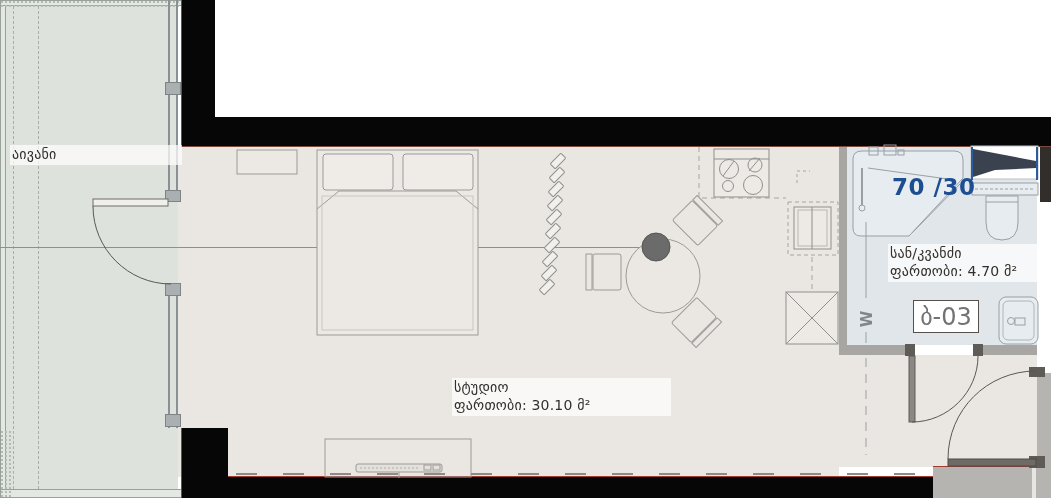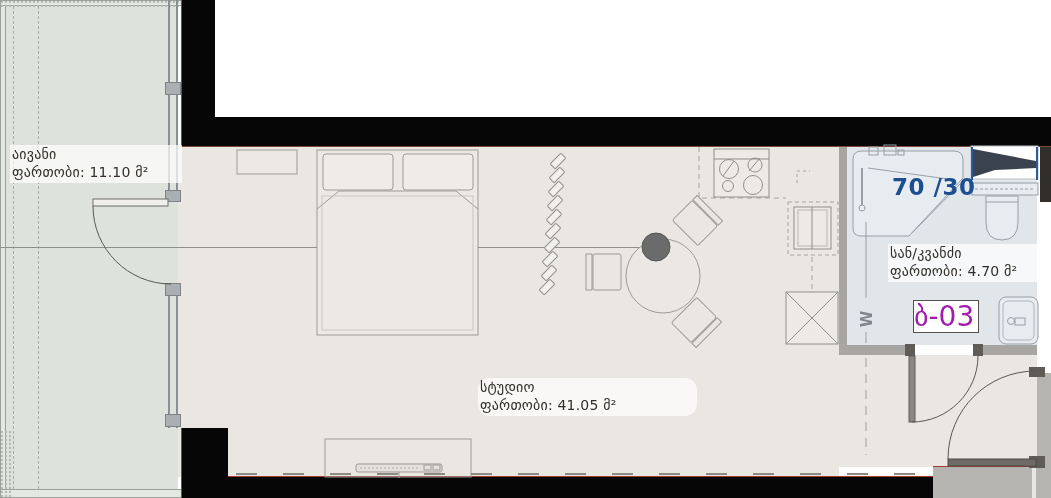--- a/index.html
+++ b/index.html
@@ -28,21 +28,21 @@
            background-size:4px 4px;}
   .glaz{position:absolute;border-left:2px solid #8a9194;border-right:2px solid #8a9194;box-sizing:border-box;}
   .mullion{position:absolute;background:#aab0b2;border:1px solid #7e8486;box-sizing:border-box;}
   .dashv{position:absolute;border-left:1px dashed #a9afa8;}
   svg.overlay{position:absolute;left:0;top:0;pointer-events:none;}
   .room-label{position:absolute;text-align:left;font-size:14px;line-height:1.28;color:#33302c;
               background:rgba(255,255,255,0.72);padding:1px 2px;letter-spacing:0.2px;}
   .shower-dim{position:absolute;font-size:23px;font-weight:bold;color:var(--label-blue,#1e4e92);
               letter-spacing:0.5px;white-space:nowrap;}
   .unit-box{position:absolute;background:#fff;border:1px solid #55504b;display:flex;
-            align-items:center;font-size:28px;color:#a21caf;}
+            align-items:center;justify-content:center;font-size:24px;color:#737373;}
   .washer-w{position:absolute;font-size:15px;font-weight:bold;color:#7f868c;
             transform:rotate(-90deg);}
   .refline{position:absolute;background:#8f8f8c;}
 </style>
 </head>
 <body>
 
 <div class="plan">
 
   <div class="floor" style="left:6px;top:6px;width:172px;height:483px;background:var(--balcony-floor,#dde2dc);"></div>
@@ -213,26 +213,25 @@
     </g>
 
     <g>
       <rect x="948" y="459" width="88" height="7" fill="#6e6a66" stroke="#4e4a46"></rect>
       <path d="M948,459 C948,410 987,371 1036,371" fill="none" stroke="#5a5754"></path>
     </g>
   </svg>
 
   <div class="room-label" style="left:10px;top:145px;width:168px;">
     <div>აივანი</div>
-    <div>ფართობი: 11.10 მ²</div>
-  </div>
-
-  <div class="room-label" style="left:478px;top:378px;width:215px;border-radius:12px;">
+  </div>
+
+  <div class="room-label" style="left:452px;top:378px;width:215px;">
     <div>სტუდიო</div>
-    <div>ფართობი: 41.05 მ²</div>
+    <div>ფართობი: 30.10 მ²</div>
   </div>
 
   <div class="room-label" style="left:888px;top:244px;width:178px;">
     <div>სან/კვანძი</div>
     <div>ფართობი: 4.70 მ²</div>
   </div>
 
   <div class="shower-dim" style="left:892px;top:147px;margin-top:27px;">70 /30</div>
 
   <div class="washer-w" style="left:858px;top:308px;width:22px;height:22px;text-align:center;">W</div>

